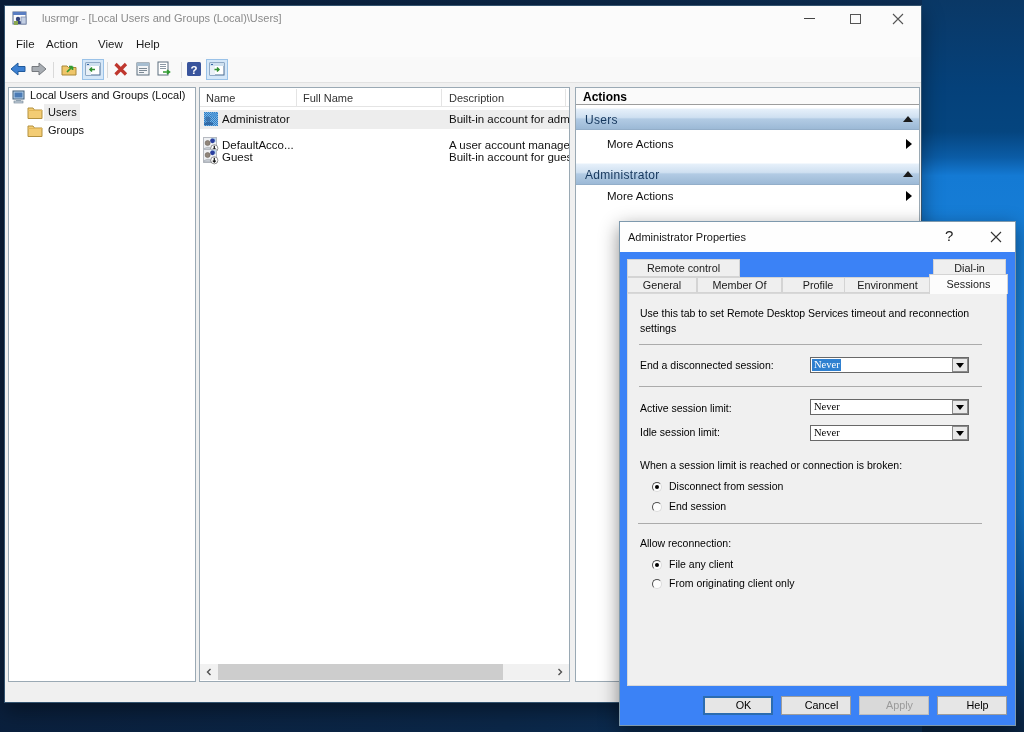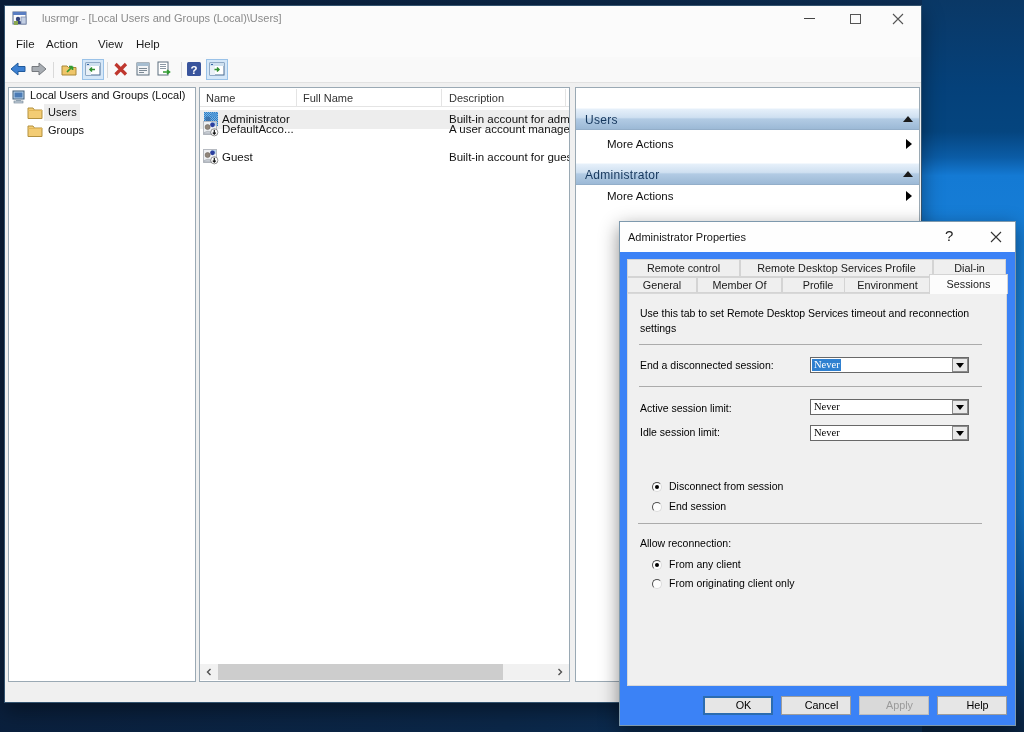--- a/index.html
+++ b/index.html
@@ -209,21 +209,21 @@
     <div class="lrow" style="top:22px;background:#ededed;">
       <svg class="lico" viewBox="0 0 16 16">
         <rect x="1" y="1" width="14" height="14" fill="url(#dith)"></rect>
         <circle cx="5" cy="8" r="2.6" fill="#3a6ea8" opacity=".85"></circle>
         <path d="M1,14 L10,14 L10,12 Q5,9.5 1,12.5 Z" fill="#2b5f9b" opacity=".8"></path>
         <rect x="8" y="2" width="6" height="4" fill="#4f97d6" opacity=".9"></rect>
       </svg>
       <div class="ltxt" style="left:22px;">Administrator</div>
       <div class="ltxt" style="left:249px;">Built-in account for admi</div>
     </div>
-    <div class="lrow" style="top:32px;">
+    <div class="lrow" style="top:48px;">
       <svg class="lico" viewBox="0 0 16 16">
         <rect x="0.5" y="0.5" width="13" height="13" fill="#eef0f3" stroke="#b6bac1"></rect>
         <rect x="8" y="1" width="5" height="4" fill="#b8d4ea"></rect>
         <circle cx="9.5" cy="3.8" r="2.4" fill="#2b3f9f"></circle>
         <circle cx="4.6" cy="6" r="2.5" fill="#90857a" stroke="#6e665e" stroke-width=".6"></circle>
         <path d="M1,13 L9,13 L9,11.5 Q5,8.8 1,11.5 Z" fill="#c7ccd3" stroke="#9aa0a8" stroke-width=".5"></path>
         <circle cx="11.3" cy="11.3" r="3.6" fill="#fff" stroke="#666" stroke-width=".7"></circle>
         <path d="M11.3,8.8 L11.3,13 M9.8,11.6 L11.3,13.2 L12.8,11.6" stroke="#111" stroke-width="1.2" fill="none"></path>
       </svg>
       <div class="ltxt" style="left:22px;">DefaultAcco...</div>
@@ -249,20 +249,23 @@
           <path d="M5.5,1 L2.5,4 L5.5,7" stroke="#505050" stroke-width="1.4" fill="none"></path>
         </svg>
       <div id="hthumb"></div>
       <svg class="abs" style="left:356px;top:4px;" width="8" height="8" viewBox="0 0 8 8">
           <path d="M2.5,1 L5.5,4 L2.5,7" stroke="#505050" stroke-width="1.4" fill="none"></path>
         </svg>
     </div>
   </div>
 
   <div id="actionpane" class="pane">
+    <div style="position:absolute;left:0;top:0;width:100%;height:17px;background:#fafafa;border-bottom:1px solid #9d9d9d;">
+      <span style="position:absolute;left:7px;top:2px;font-size:12px;font-weight:bold;color:#000;">Actions</span>
+    </div>
     <div class="acthdr" style="top:20px;">
         <span>Users</span>
       </div>
     <div class="tri-up" style="left:327px;top:28px;"></div>
     <div class="moreact" style="top:50px;">More Actions</div>
     <div class="tri-right" style="left:330px;top:51px;"></div>
     <div class="acthdr" style="top:75px;">
         <span>Administrator</span>
       </div>
     <div class="tri-up" style="left:327px;top:83px;"></div>
@@ -274,21 +277,20 @@
 <div id="dlg">
   <div id="dlgtitle">
       <span>Administrator Properties</span>
     </div>
   <div class="abs" style="left:325px;top:5px;font-size:15px;color:#222;">?</div>
   <svg class="abs" style="left:370px;top:9px;" width="12" height="12" viewBox="0 0 12 12">
     <path d="M1,1 L11,11 M11,1 L1,11" stroke="#333" stroke-width="1.1"></path>
   </svg>
 
   <div class="tab" style="left:7px;top:37px;width:113px;height:18px;line-height:17px;">Remote control</div>
-  <div class="tab" style="left:120px;top:37px;width:193px;height:18px;line-height:17px;">Remote Desktop Services Profile</div>
   <div class="tab" style="left:313px;top:37px;width:73px;height:18px;line-height:17px;">Dial-in</div>
 
   <div class="tab" style="left:7px;top:55px;width:70px;height:16px;line-height:15px;">General</div>
   <div class="tab" style="left:77px;top:55px;width:85px;height:16px;line-height:15px;">Member Of</div>
   <div class="tab" style="left:162px;top:55px;width:72px;height:16px;line-height:15px;">Profile</div>
   <div class="tab" style="left:224px;top:55px;width:87px;height:16px;line-height:15px;">Environment</div>
   <div id="tabpage"></div>
   <div class="tab" style="left:309px;top:52px;width:79px;height:20px;line-height:18px;background:#fcfcfc;border-bottom:none;z-index:3;">Sessions</div>
 
   <div class="dtext" style="left:20px;top:84px;line-height:15px;">Use this tab to set Remote Desktop Services timeout and reconnection<br>settings</div>
@@ -313,29 +315,30 @@
       </div>
   </div>
   <div class="dtext" style="left:20px;top:204px;">Idle session limit:</div>
   <div class="combo" style="left:190px;top:203px;">
     <div class="val">Never</div>
     <div class="dropbtn">
         <i></i>
       </div>
   </div>
 
+  <div class="dtext" style="left:20px;top:237px;">When a session limit is reached or connection is broken:</div>
   <div class="radio on" style="left:32px;top:260px;"></div>
   <div class="dtext" style="left:49px;top:258px;">Disconnect from session</div>
   <div class="radio" style="left:32px;top:280px;"></div>
   <div class="dtext" style="left:49px;top:278px;">End session</div>
 
   <div class="hr" style="left:18px;top:301px;width:344px;"></div>
   <div class="dtext" style="left:20px;top:315px;">Allow reconnection:</div>
   <div class="radio on" style="left:32px;top:338px;"></div>
-  <div class="dtext" style="left:49px;top:336px;">From any client</div>
+  <div class="dtext" style="left:49px;top:336px;">File any client</div>
   <div class="radio" style="left:32px;top:357px;"></div>
   <div class="dtext" style="left:49px;top:355px;">From originating client only</div>
 
   <div class="btn" style="left:83px;top:474px;border:2px solid #2b6cb0;line-height:14px;">OK</div>
   <div class="btn" style="left:161px;top:474px;">Cancel</div>
   <div class="btn" style="left:239px;top:474px;background:#d9d9d9;border-color:#bdbdbd;color:#9a9a9a;">Apply</div>
   <div class="btn" style="left:317px;top:474px;">Help</div>
 </div>
 
 </body></html>

